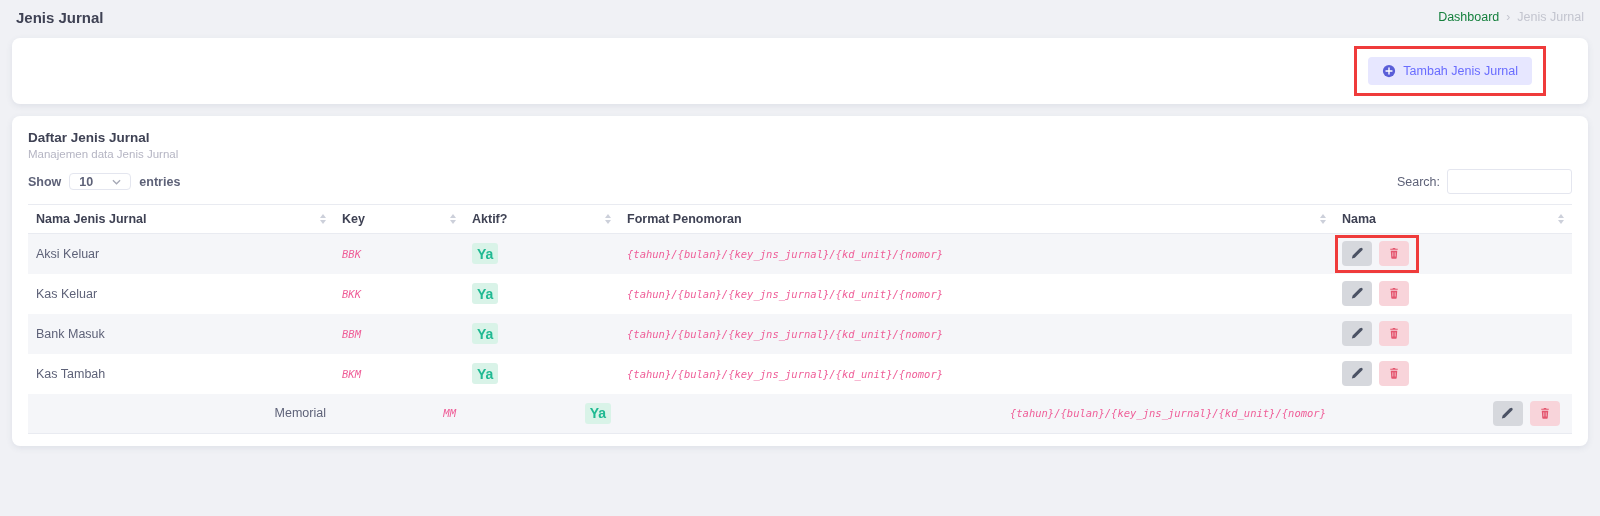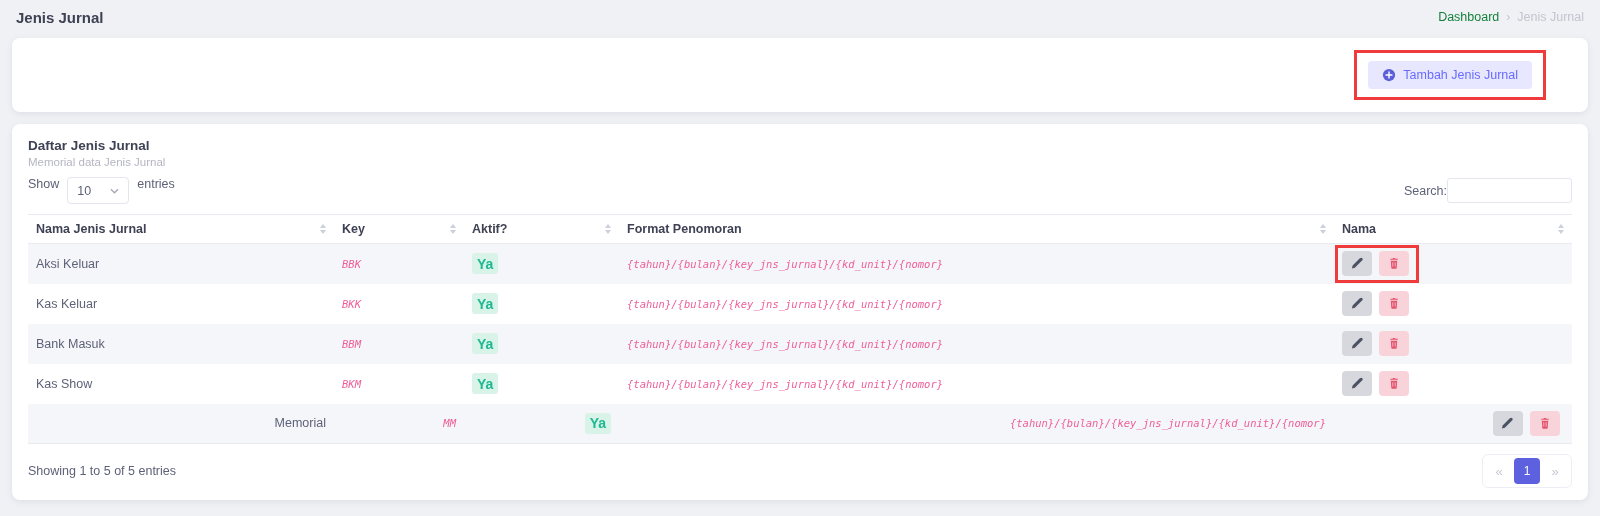--- a/index.html
+++ b/index.html
@@ -18,21 +18,21 @@
   .breadcrumb { font-size:12.5px; display:flex; align-items:center; gap:7px; }
   .breadcrumb .bc-link { color:#15803d; }
   .breadcrumb .bc-sep { color:#c3c5cf; font-size:12px; }
   .breadcrumb .bc-current { color:#c3c5cf; }
   
   .card {
     background:#fff; border-radius:8px; margin:0 12px;
     box-shadow:0 2px 6px rgba(67,89,113,.10);
   }
   .card-toolbar {
-    margin-top:8px; height:74px;
+    margin-top:8px; height:66px;
     display:flex; align-items:center; justify-content:flex-end;
     padding-right:42px;
   }
   .annotation-wrap {
     border:3px solid var(--annotation-red,#ef3b3b);
     padding:8px 11px; display:inline-flex;
   }
   .btn-add {
     display:inline-flex; align-items:center; gap:7px;
     background:var(--primary-soft,#e7e7ff); color:var(--primary,#696cff);
@@ -40,28 +40,28 @@
     font-size:12.5px; font-family:inherit; cursor:pointer;
   }
   
   .card-main { margin-top:12px; padding:14px 16px 12px 16px; }
   .panel-title { font-size:13.5px; font-weight:700; color:var(--text-dark,#3f4254); }
   .panel-subtitle { font-size:11.5px; color:var(--text-muted,#b5b5c3); margin-top:3px; }
   .controls-row {
     display:flex; justify-content:space-between; align-items:center;
     margin-top:9px; font-size:12.5px;
   }
-  .length-control { display:flex; gap:8px; }
+  .length-control { display:flex; align-items:center; gap:8px;font-weight:bold; }
   .select-box {
     display:inline-flex; align-items:center; justify-content:space-between;
-    width:62px; height:27px; padding:0 9px;
+    width:62px; height:17px; padding:0 9px;
     border:1px solid #e4e6ef; border-radius:4px; background:#fff;
     cursor:pointer; color:#5e6278;
   }
-  .search-control { display:flex; align-items:center; }
+  .search-control { display:flex; align-items:center; gap:7px; }
   .search-input {
     width:125px; height:25px; border:1px solid #e4e6ef; border-radius:3px;
     padding:0 7px; font-family:inherit; font-size:12px; color:#5e6278; outline:none;
   }
   
   table { width:100%; border-collapse:collapse; margin-top:10px; }
   thead tr { border-top:1px solid #e9ebf1; border-bottom:1px solid #e9ebf1; }
   th {
     text-align:left; font-size:12.5px; font-weight:700; color:var(--text-dark,#3f4254);
     padding:7px 8px; height:29px;
@@ -135,21 +135,21 @@
           <path d="M8 4.6v6.8M4.6 8h6.8" stroke="#fff" stroke-width="1.6" stroke-linecap="round"></path>
         </svg>
       </span>
       <span>Tambah Jenis Jurnal</span>
     </button>
   </span>
 </div>
 
 <div class="card card-main">
   <div class="panel-title">Daftar Jenis Jurnal</div>
-  <div class="panel-subtitle">Memorial data Jenis Jurnal</div>
+  <div class="panel-subtitle">Manajemen data Jenis Jurnal</div>
 
   <div class="controls-row">
     <div class="length-control">
       <span>Show</span>
       <span class="select-box">
         <span>10</span>
         <span style="display:inline-flex;">
           <svg width="9" height="6" viewBox="0 0 10 6">
               <path d="M1 1l4 4 4-4" fill="none" stroke="#a5a8b5" stroke-width="1.4"></path>
             </svg>
@@ -275,21 +275,21 @@
       <button class="action-btn btn-delete">
         <svg width="12" height="13" viewBox="0 0 16 16">
           <path d="M6 1.5l.6-.8h2.8l.6.8H13v1.4H3V1.5h3zM3.7 4.4h8.6l-.7 9.6c0 .5-.5.9-1 .9H5.4c-.5 0-1-.4-1-.9l-.7-9.6z" fill="#e4556e"></path>
           <path d="M6.4 6.4v5.6M9.6 6.4v5.6" stroke="#f8d4da" stroke-width="1"></path>
         </svg>
       </button>
       
     </td>
   </tr>
         <tr>
-    <td>Kas Show</td>
+    <td>Kas Tambah</td>
     <td><code>BKM</code></td>
     <td><span class="badge">Ya</span></td>
     <td><code>{tahun}/{bulan}/{key_jns_jurnal}/{kd_unit}/{nomor}</code></td>
     <td class="actions">
       <button class="action-btn btn-edit">
         <svg width="13" height="13" viewBox="0 0 16 16">
           <path d="M11.6 1.6a1.6 1.6 0 0 1 2.8 1.2c0 .4-.2.8-.5 1.1l-9.2 9.2-3.6.9.9-3.6 9.2-9.2z" fill="#4b5264"></path>
         </svg>
       </button>
       <button class="action-btn btn-delete">
@@ -317,21 +317,13 @@
           <path d="M6 1.5l.6-.8h2.8l.6.8H13v1.4H3V1.5h3zM3.7 4.4h8.6l-.7 9.6c0 .5-.5.9-1 .9H5.4c-.5 0-1-.4-1-.9l-.7-9.6z" fill="#e4556e"></path>
           <path d="M6.4 6.4v5.6M9.6 6.4v5.6" stroke="#f8d4da" stroke-width="1"></path>
         </svg>
       </button>
       
     </td>
   </tr>
       </tbody>
   </table>
 
-  <div class="table-footer">
-    <div class="info-text">Showing 1 to 5 of 5 entries</div>
-    <div class="pager">
-      <button class="page-btn">«</button>
-      <button class="page-btn active">1</button>
-      <button class="page-btn">»</button>
-    </div>
-  </div>
 </div>
 
 </body></html>

